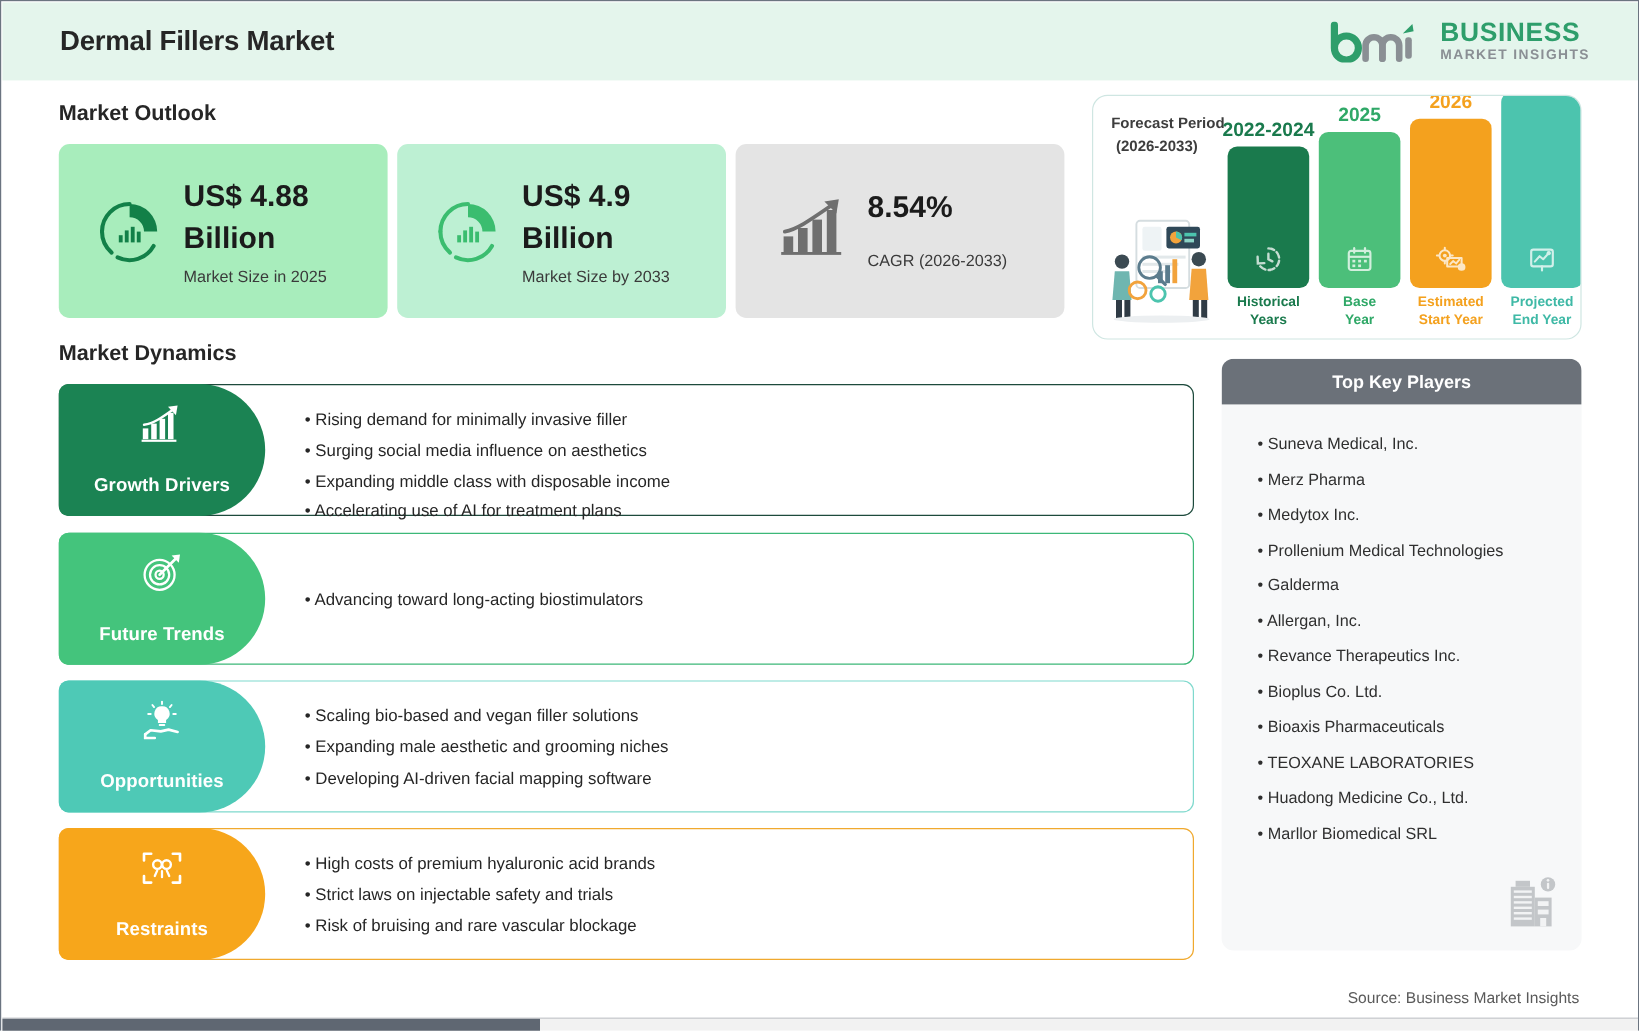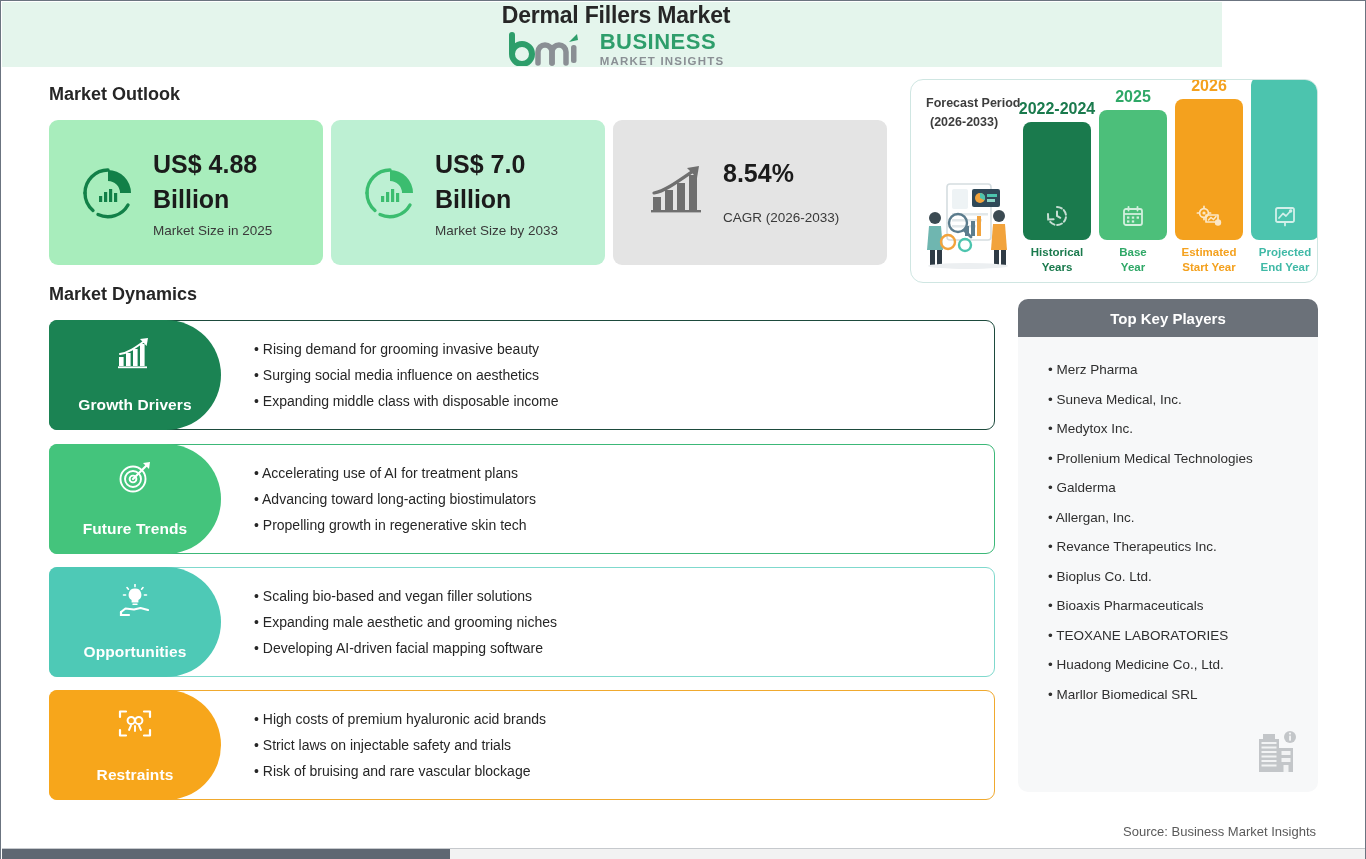--- a/index.html
+++ b/index.html
@@ -14,25 +14,24 @@
     width: 1366px; height: 859px;
     background: #ffffff;
     border-left: 1px solid #6b7480;
     border-right: 1px solid #6b7480;
     border-top: 1px solid #6b7480;
   }
 
   
   .header {
     position: absolute; left: 1px; top: 1px;
-    width: 1220px; height: 65px;
+    width: 1363px; height: 65px;
     background: #e4f5ec;
     display: flex; align-items: center; justify-content: space-between;
     padding: 0 40px 0 48px;
-    flex-direction: column;
   }
   .header-title {
     font-size: 23px; font-weight: bold; color: #262626;
     letter-spacing: -0.2px;
   }
   .logo { display: flex; align-items: center; gap: 18px; }
   .logo-mark { position: relative; width: 74px; height: 34px; }
   .logo-text { display: flex; flex-direction: column; line-height: 1; }
   .logo-text .l1 {
     font-size: 22px; font-weight: bold; color: #2e9e6b; letter-spacing: 0.5px;
@@ -221,21 +220,21 @@
         <path d="M29 6 A23 23 0 0 0 6 29" fill="none" stroke="#3bbd6f" stroke-width="3.4" stroke-linecap="round"></path>
         <path d="M6 29 A23 23 0 0 0 14 46.5" fill="none" stroke="#3bbd6f" stroke-width="3.4" stroke-linecap="round"></path>
         <path d="M19 50.5 A23 23 0 0 0 49 41" fill="none" stroke="#3bbd6f" stroke-width="3.4" stroke-linecap="round"></path>
         <rect x="20" y="32" width="3.2" height="6" fill="#3bbd6f"></rect>
         <rect x="25" y="28" width="3.2" height="10" fill="#3bbd6f"></rect>
         <rect x="30" y="25" width="3.2" height="13" fill="#3bbd6f"></rect>
         <rect x="35" y="29" width="3.2" height="9" fill="#3bbd6f"></rect>
       </svg>
     </div>
     <div class="stat-text">
-      <div class="stat-value">US$ 7.0</div>
+      <div class="stat-value">US$ 4.9</div>
       <div class="stat-value">Billion</div>
       <div class="stat-label">Market Size by 2033</div>
     </div>
   </div>
 
   <div class="stat-card" id="stat-2">
     <div class="stat-icon">
       <svg width="58" height="50" viewBox="0 0 58 50">
         <rect x="4" y="33" width="8" height="13" fill="#6f6f6f"></rect>
         <rect x="16" y="26" width="8" height="20" fill="#6f6f6f"></rect>
@@ -353,42 +352,42 @@
 End Year</div>
       </div>
 
     </div>
   </div>
 
   <div class="section-title" id="dynamics-title">Market Dynamics</div>
 
   <div class="dyn-card" style="top: 319px;">
     <div class="dyn-body" style="border: 1.4px solid #1d4a3c;">
-      <div class="dyn-item">• Rising demand for grooming invasive beauty</div>
+      <div class="dyn-item">• Rising demand for minimally invasive filler</div>
       <div class="dyn-item">• Surging social media influence on aesthetics</div>
       <div class="dyn-item">• Expanding middle class with disposable income</div>
     </div>
     <div class="dyn-pill" style="background:#1b8353;">
       <div class="dyn-pill-icon">
         <svg width="36" height="33" viewBox="0 0 36 33">
           <rect x="2" y="20" width="4.6" height="9" fill="#ffffff"></rect>
           <rect x="9" y="16" width="4.6" height="13" fill="#ffffff"></rect>
           <rect x="16" y="12" width="4.6" height="17" fill="#ffffff"></rect>
           <rect x="23" y="7" width="4.6" height="22" fill="#ffffff"></rect>
           <rect x="1" y="29.4" width="29" height="1.8" fill="#ffffff"></rect>
           <path d="M3 17 C11 16 18 11 29 3" fill="none" stroke="#ffffff" stroke-width="2" stroke-linecap="round"></path>
           <path d="M23 2 L31 1 L29.6 9 Z" fill="#ffffff"></path>
         </svg>
       </div>
       <div class="dyn-pill-label">Growth Drivers</div>
     </div>
   </div>
 
   <div class="dyn-card" style="top: 443px;">
-    <div class="dyn-body" style="border: 1.4px solid #3cb878;">
+    <div class="dyn-body" style="border: 1.4px solid #3cb878; gap: 48px;">
       <div class="dyn-item">• Accelerating use of AI for treatment plans</div>
       <div class="dyn-item">• Advancing toward long-acting biostimulators</div>
       <div class="dyn-item">• Propelling growth in regenerative skin tech</div>
     </div>
     <div class="dyn-pill" style="background:#44c47c;justify-content:center;">
       <div class="dyn-pill-icon">
         <svg width="36" height="33" viewBox="0 0 36 33">
           <circle cx="16" cy="18" r="12.5" fill="none" stroke="#ffffff" stroke-width="1.9"></circle>
           <circle cx="16" cy="18" r="8" fill="none" stroke="#ffffff" stroke-width="1.9"></circle>
           <circle cx="16" cy="18" r="3.4" fill="none" stroke="#ffffff" stroke-width="1.9"></circle>
@@ -437,22 +436,22 @@
       </div>
       <div class="dyn-pill-label">Restraints</div>
     </div>
   </div>
 
   <div class="players">
     <div class="players-head">
       <span>Top Key Players</span>
     </div>
     <div class="players-list">
+      <div class="player-item">• Suneva Medical, Inc.</div>
       <div class="player-item">• Merz Pharma</div>
-      <div class="player-item">• Suneva Medical, Inc.</div>
       <div class="player-item">• Medytox Inc.</div>
       <div class="player-item">• Prollenium Medical Technologies</div>
       <div class="player-item">• Galderma</div>
       <div class="player-item">• Allergan, Inc.</div>
       <div class="player-item">• Revance Therapeutics Inc.</div>
       <div class="player-item">• Bioplus Co. Ltd.</div>
       <div class="player-item">• Bioaxis Pharmaceuticals</div>
       <div class="player-item">• TEOXANE LABORATORIES</div>
       <div class="player-item">• Huadong Medicine Co., Ltd.</div>
       <div class="player-item">• Marllor Biomedical SRL</div>

